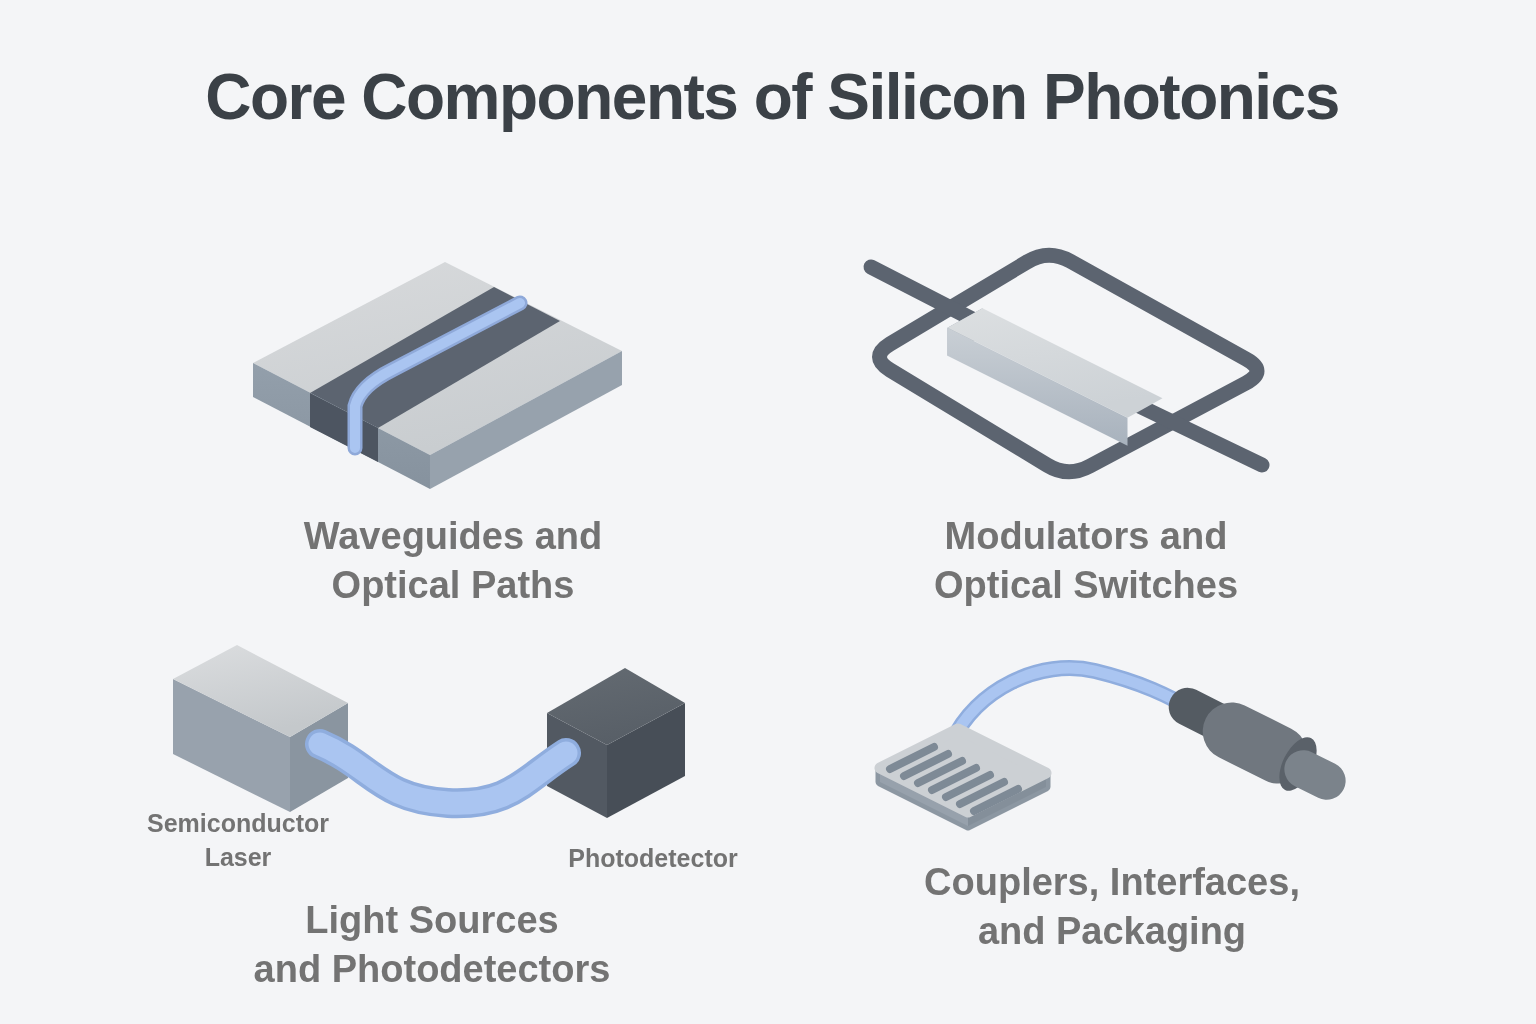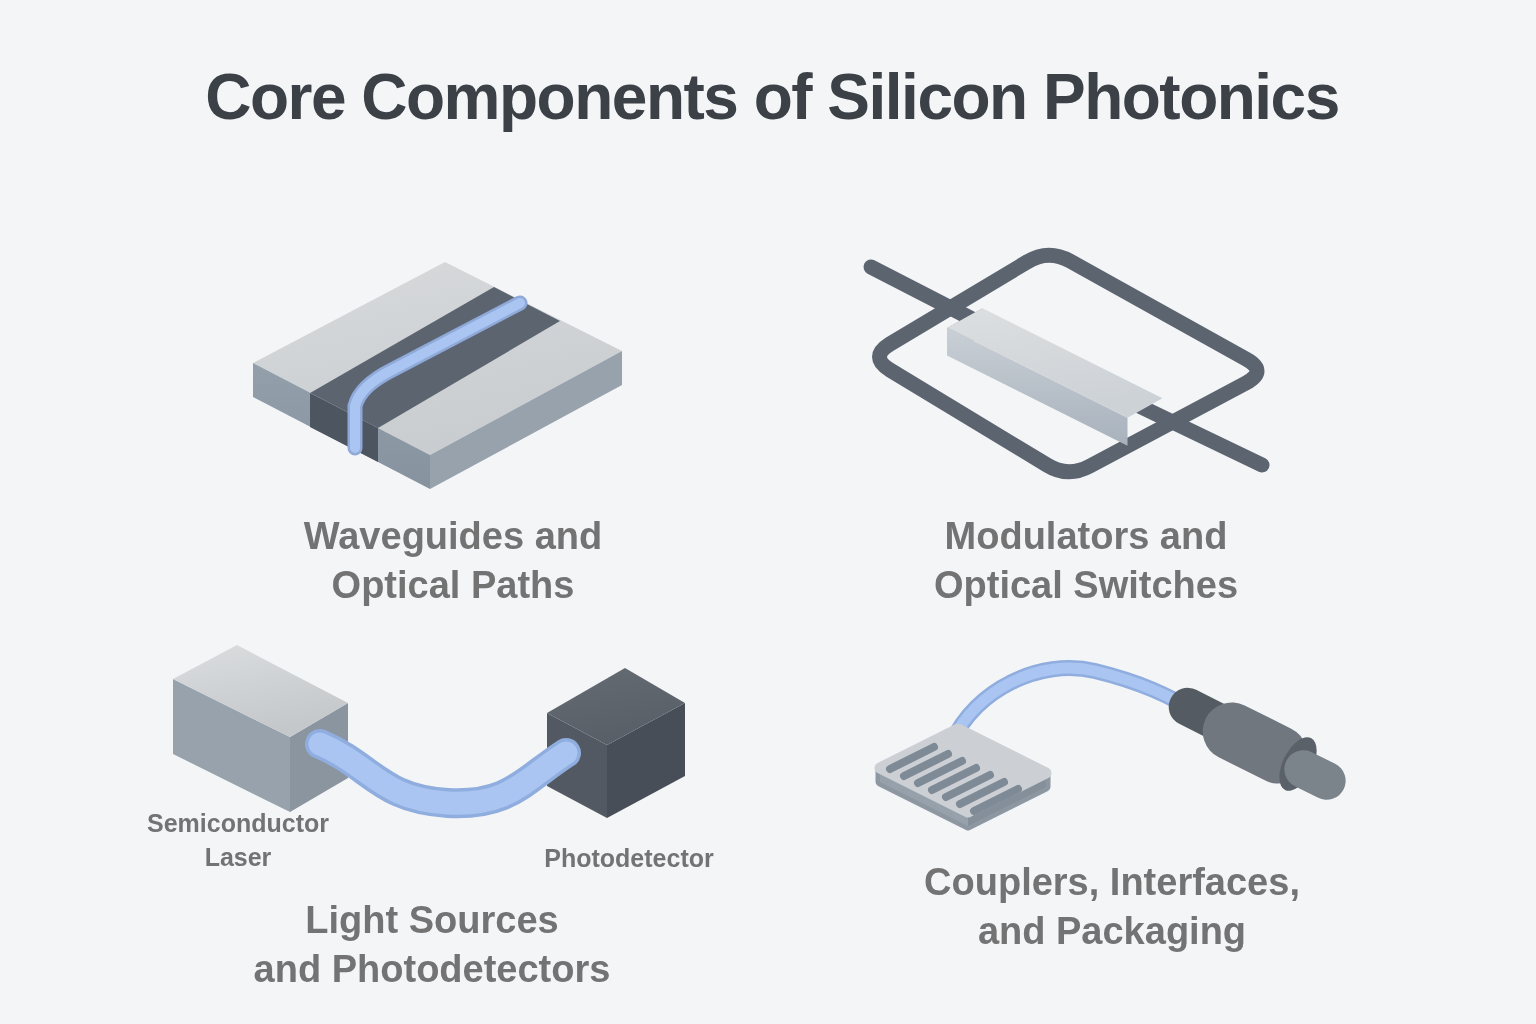--- a/index.html
+++ b/index.html
@@ -137,21 +137,21 @@
 
   <div class="label big" style="left:253px; top:512px; width:400px;">Waveguides and
 Optical Paths</div>
 
   <div class="label big" style="left:886px; top:512px; width:400px;">Modulators and
 Optical Switches</div>
 
   <div class="label small" style="left:88px; top:806px; width:300px;">Semiconductor
 Laser</div>
 
-  <div class="label small" style="left:479px; top:841px; width:300px;">Photodetector</div>
+  <div class="label small" style="left:503px; top:841px; width:300px;">Photodetector</div>
 
   <div class="label big" style="left:217px; top:896px; width:430px;">Light Sources
 and Photodetectors</div>
 
   <div class="label big" style="left:897px; top:858px; width:430px;">Couplers, Interfaces,
 and Packaging</div>
 
 </div>
 
 </body></html>

